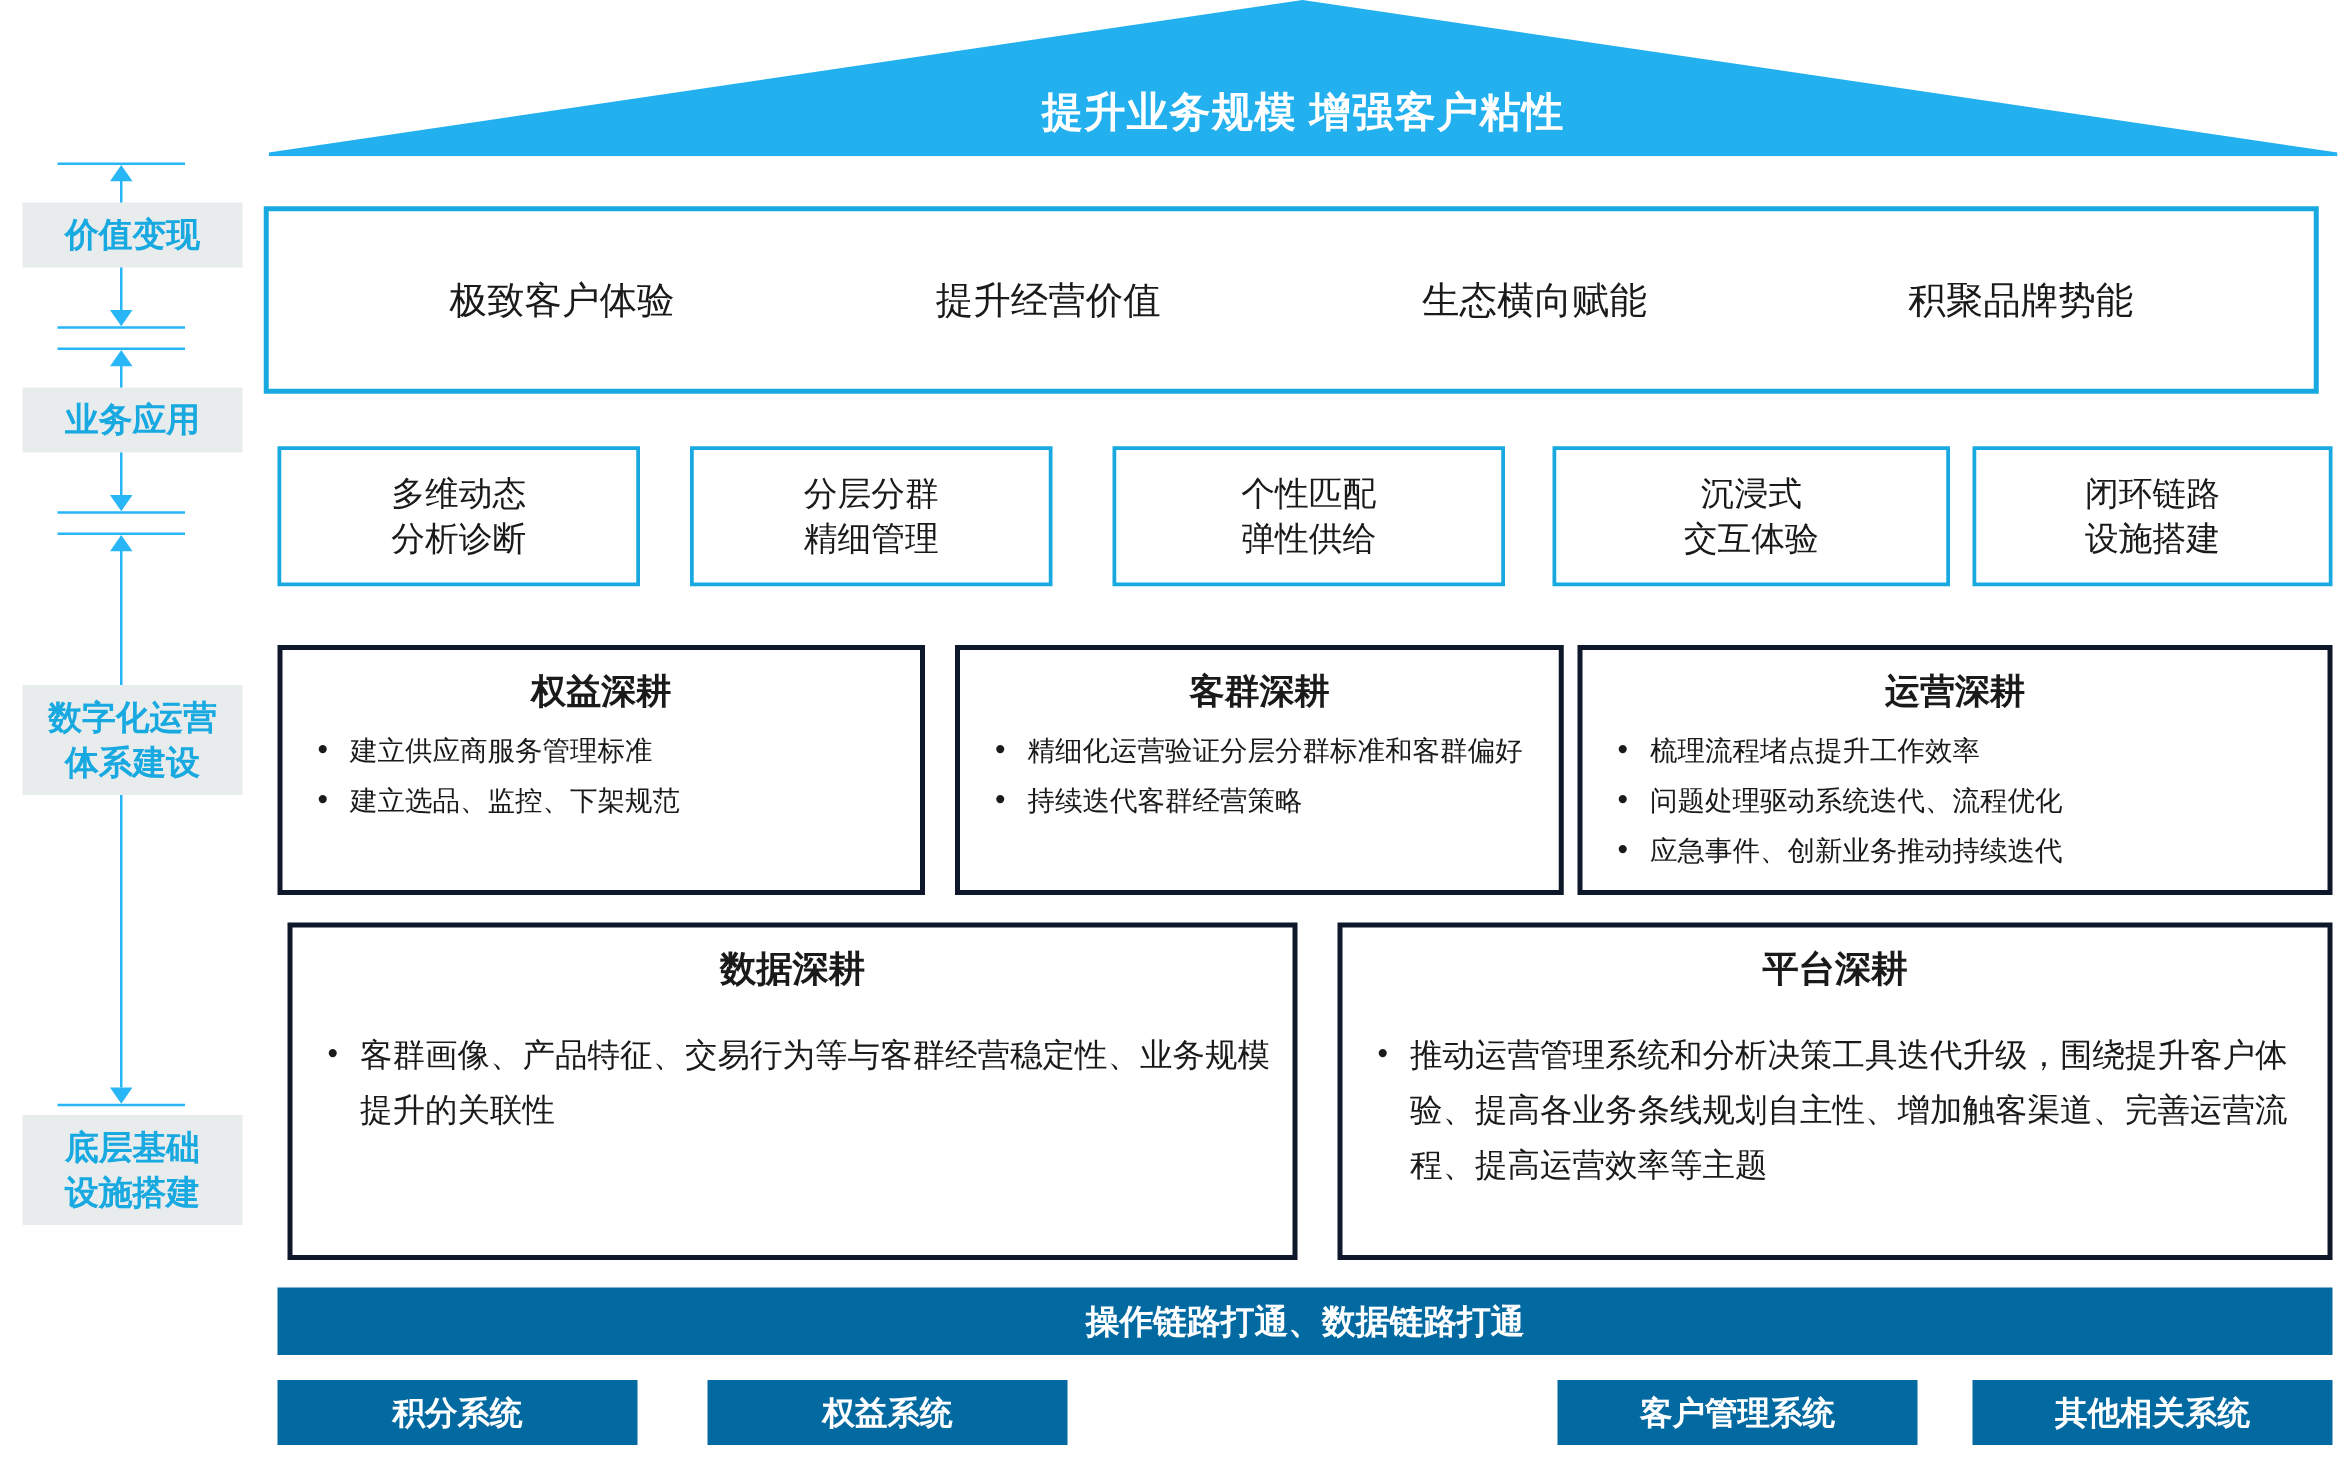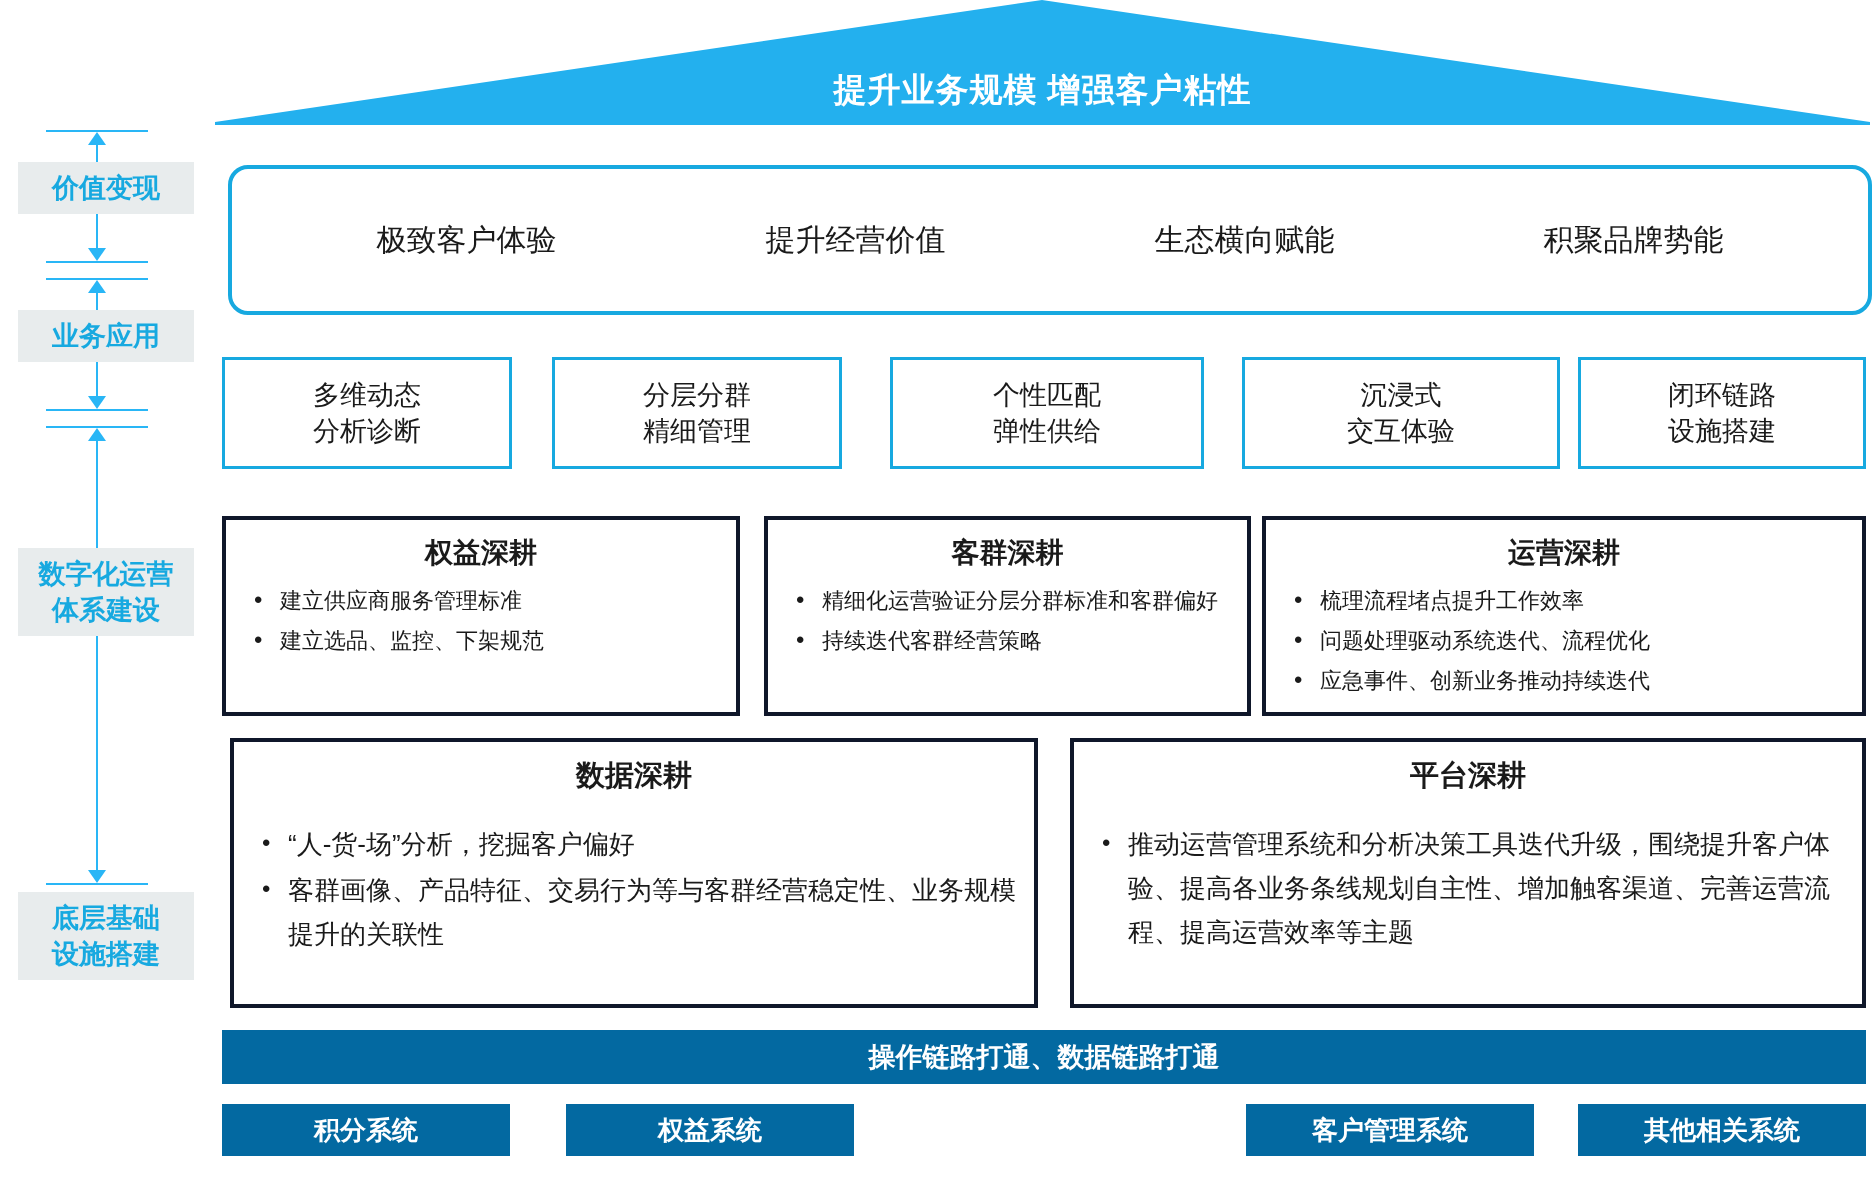--- a/index.html
+++ b/index.html
@@ -98,25 +98,24 @@
     color: #fff;
     font-weight: bold;
     display: flex;
     align-items: center;
     justify-content: center;
     text-align: center;
   }
 
   
   #value-box {
-    left: 228px;
+    left: 211px;
     top: 165px;
     width: 1644px;
     height: 150px;
-    border-radius: 20px;
   }
   .value-items {
     position: absolute;
     left: 0; top: 0;
     width: 100%; height: 100%;
     display: flex;
     align-items: center;
     justify-content: space-around;
     padding: 0 40px;
     box-sizing: border-box;
@@ -286,21 +285,20 @@
     <ul class="bullets">
       <li>梳理流程堵点提升工作效率</li>
       <li>问题处理驱动系统迭代、流程优化</li>
       <li>应急事件、创新业务推动持续迭代</li>
     </ul>
   </div>
 
   <div class="card" style="left:230px; top:738px; width:808px; height:270px;">
     <div class="card-title big">数据深耕</div>
     <ul class="bullets lg">
-      <li>“人-货-场”分析，挖掘客户偏好</li>
       <li>客群画像、产品特征、交易行为等与客群经营稳定性、业务规模提升的关联性</li>
     </ul>
   </div>
 
   <div class="card" style="left:1070px; top:738px; width:796px; height:270px;">
     <div class="card-title big">平台深耕</div>
     <ul class="bullets lg">
       <li>推动运营管理系统和分析决策工具迭代升级，围绕提升客户体验、提高各业务条线规划自主性、增加触客渠道、完善运营流程、提高运营效率等主题</li>
     </ul>
   </div>

